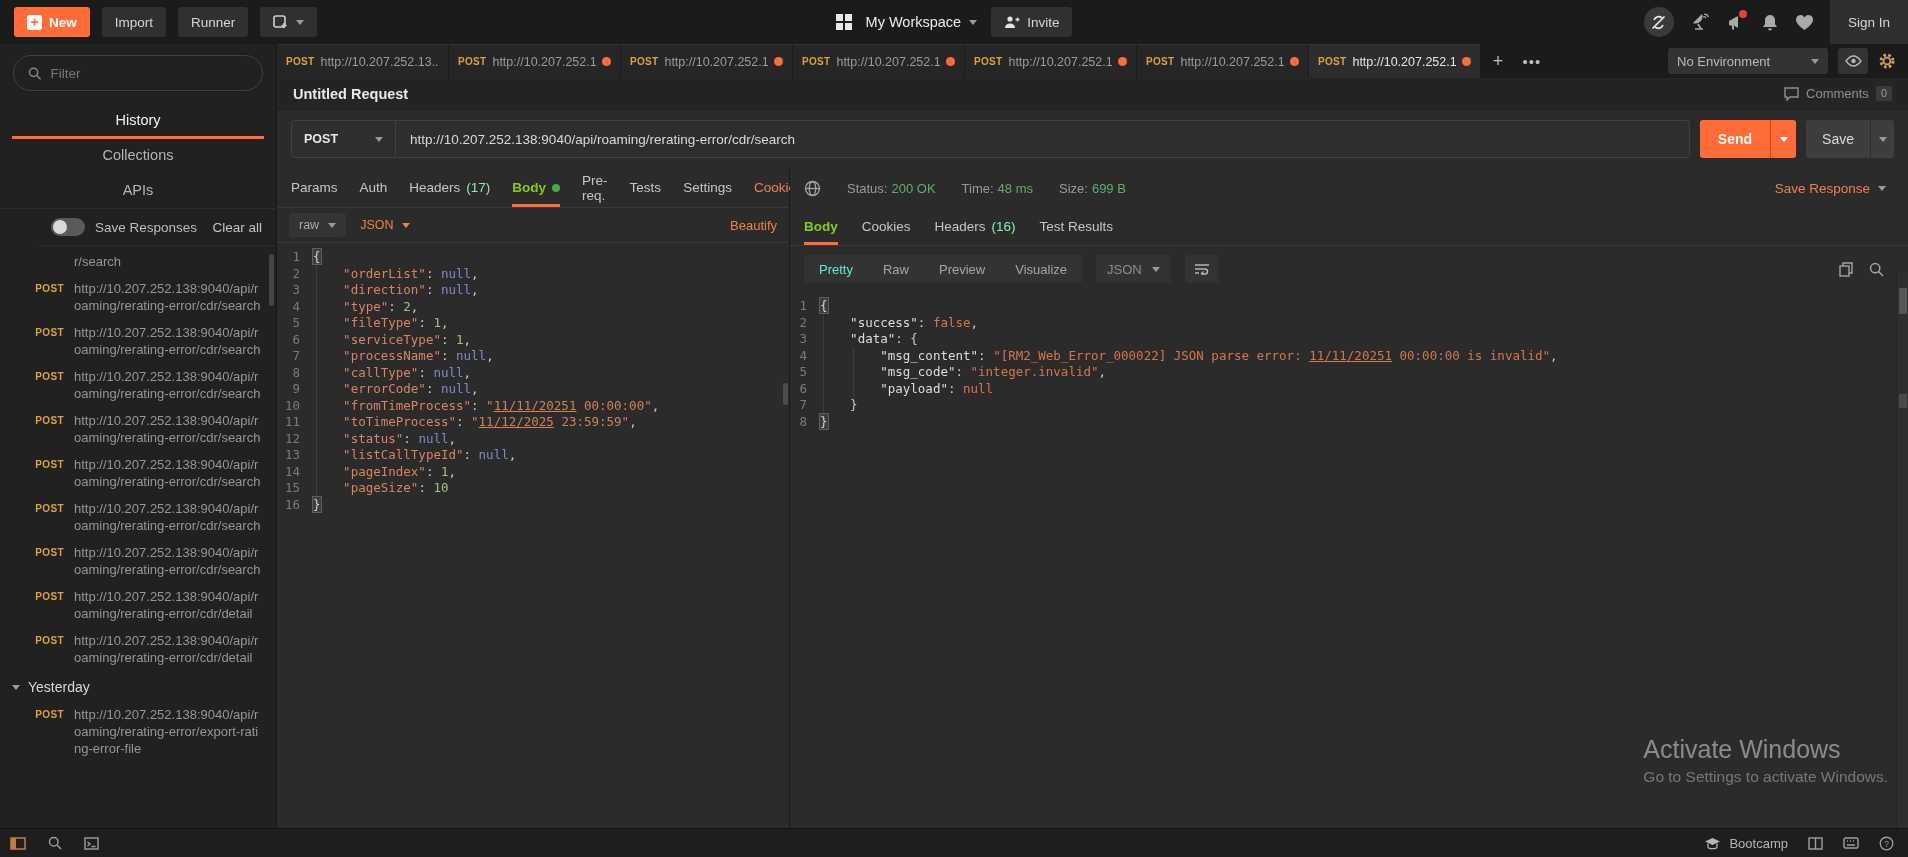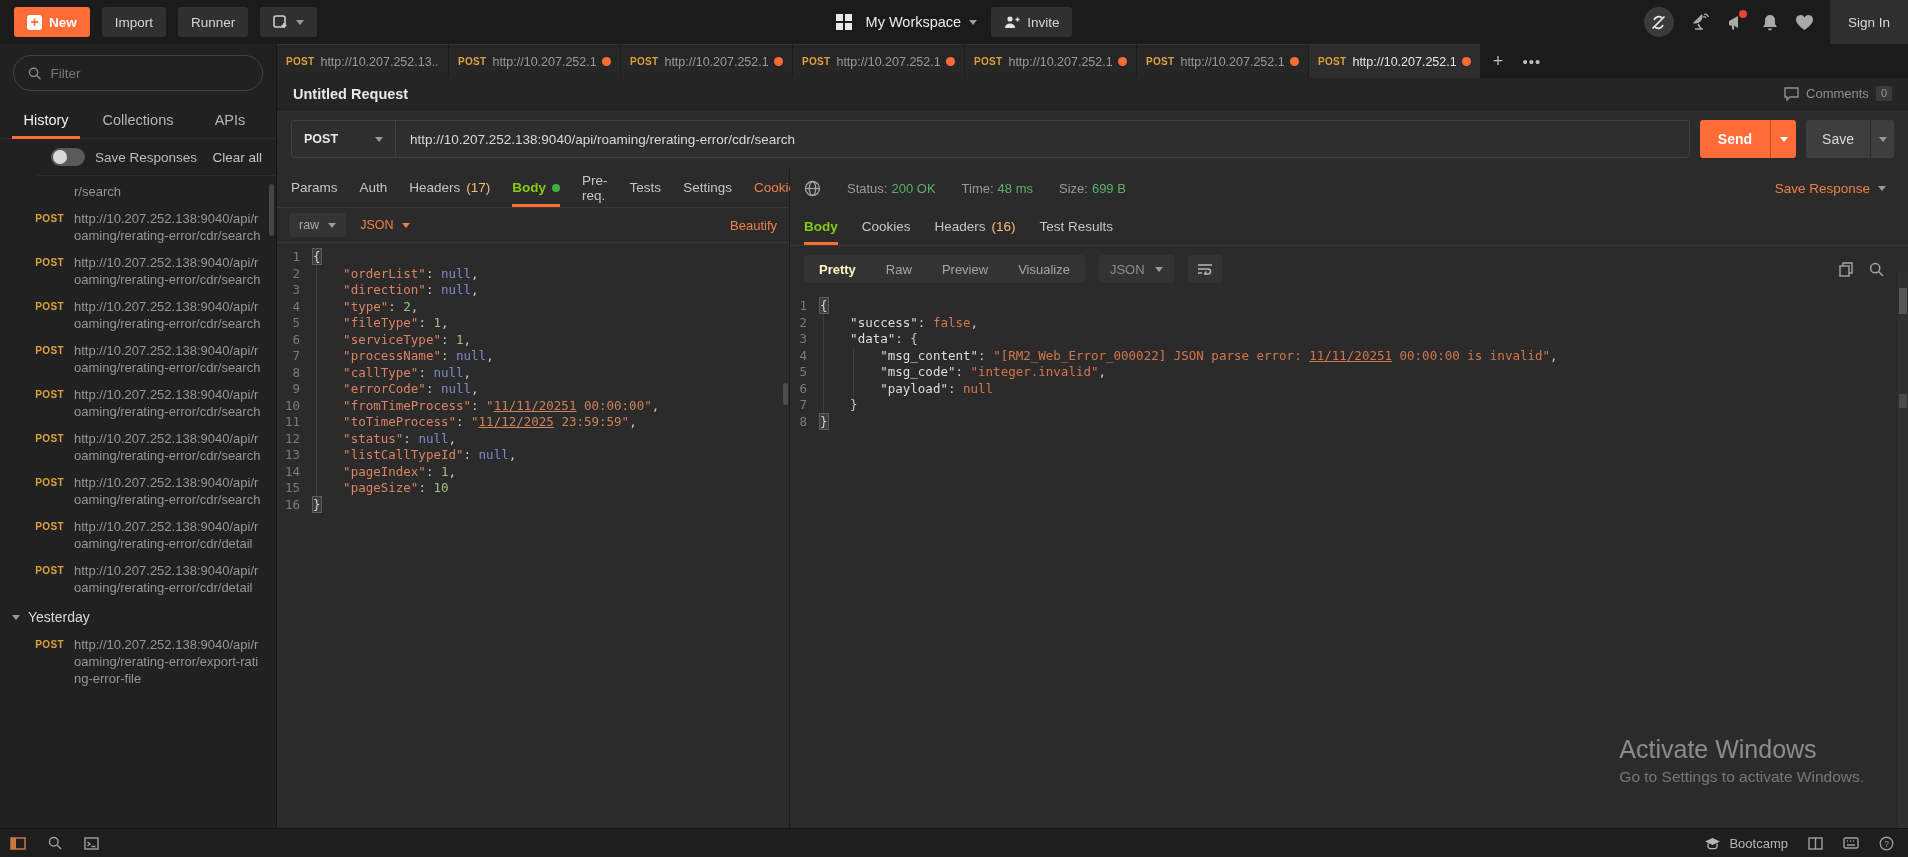--- a/index.html
+++ b/index.html
@@ -26,21 +26,21 @@
   .reddot { position:absolute; top:-3px; right:-2px; width:8px; height:8px; background:#e5432e; border-radius:50%; }
   .signin { height:44px; display:flex; align-items:center; padding:0 18px; background:#2f2f2f; color:#d8d8d8; font-size:13.5px; cursor:pointer; }
 
   .mid { display:flex; height:784px; }
 
   
   .sidebar { width:277px; background:#212121; border-right:1px solid #161616; display:flex; flex-direction:column; position:relative; }
   .filterwrap { margin:11px 13px 4px 13px; height:36px; border:1px solid #414141; border-radius:18px; display:flex; align-items:center; gap:9px; padding:0 14px;justify-content:flex-end; }
   .filterwrap input { background:transparent; border:none; outline:none; color:#cfcfcf; font-size:13.5px; width:100%; font-family:"Liberation Sans",sans-serif; }
   .filterwrap input::placeholder { color:#787878; }
-  .sbtabs { display:flex; margin-top:8px; border-bottom:1px solid #2c2c2c; }
+  .sbtabs { display:flex; margin-top:8px; border-bottom:1px solid #2c2c2c;flex-direction:column; }
   .sbtab { flex:1; text-align:center; padding:9px 0 10px; color:#b5b5b5; font-size:14.5px; cursor:pointer; position:relative; }
   .sbtab.active { color:#f2f2f2; }
   .sbtab.active:after { content:""; position:absolute; left:12px; right:12px; bottom:-1px; height:3px; background:#ff6c37; }
   .saverow { display:flex; align-items:center; padding:9px 14px; gap:10px; border-bottom:1px solid #2c2c2c;margin-left:37px; }
   .tog { width:34px; height:18px; border-radius:9px; background:#5a5a5a; position:relative; cursor:pointer; flex-shrink:0; }
   .tog i { position:absolute; left:2px; top:2px; width:14px; height:14px; border-radius:50%; background:#d9d9d9; }
   .saverow .lbl { color:#bdbdbd; font-size:13.5px; flex:1; }
   .clearall { color:#c4c4c4; font-size:13.5px; cursor:pointer; }
   .histlist { flex:1; overflow:hidden; padding-top:2px; position:relative; }
   .histitem { display:flex; padding:5px 10px 5px 16px; cursor:pointer; }
@@ -83,21 +83,21 @@
   .savebtn .arr { background:#3e3e3e; border-left:1px solid #2d2d2d; width:24px; display:flex; align-items:center; justify-content:center; }
 
   .panes { flex:1; display:flex; min-height:0; }
   .pane-req { width:513px; flex-shrink:0; border-right:1px solid #1a1a1a; display:flex; flex-direction:column; background:#2b2b2b; position:relative; }
   .pane-res { flex:1; display:flex; flex-direction:column; background:#2b2b2b; position:relative; min-width:0; }
 
   .rtabs { height:40px; display:flex; align-items:center; padding:0 14px; gap:22px; border-bottom:1px solid #383838; }
   .rtab { color:#c6c6c6; font-size:13.5px; cursor:pointer; position:relative; height:100%; display:flex; align-items:center; gap:6px; }
   .rtab.active { color:#84cc16; font-weight:bold; }
   .rtab.active:after { content:""; position:absolute; left:0; right:0; bottom:0; height:3px; background:#ff6c37; }
-  .cnt-green { color:#fdba74; }
+  .cnt-green { color:#86efac; }
   .greendot { width:8px; height:8px; border-radius:50%; background:#3db13f; }
   .rtabs .rlinks { margin-left:auto; display:flex; gap:16px; }
   .olink { color:#ef8048; font-size:13.5px; cursor:pointer; }
 
   .bodybar { height:34px; display:flex; align-items:center; padding:0 12px; gap:14px; }
   .rawsel { background:#343434; border-radius:3px; height:24px; display:flex; align-items:center; gap:9px; padding:0 10px; color:#a9a9a9; font-size:12.5px; cursor:pointer; }
   .jsonsel { display:flex; align-items:center; gap:8px; color:#ef8048; font-size:12.5px; cursor:pointer; }
   .jsonsel .caret { border-top-color:#ef8048; }
   .beautify { margin-left:auto; color:#ef8048; font-size:13px; cursor:pointer; }
 
@@ -121,30 +121,30 @@
 
   .statusrow { height:40px; display:flex; align-items:center; padding:0 14px; gap:26px; }
   .statusrow .kv { color:#9a9a9a; font-size:13px; }
   .statusrow .kv b { color:#58b368; font-weight:normal; margin-left:4px; }
   .saveresp { margin-left:auto; display:flex; align-items:center; gap:8px; color:#ef8048; font-size:13.5px; cursor:pointer; padding-right:8px; }
 
   .restabs { height:38px; display:flex; align-items:center; padding:0 14px; gap:24px; border-bottom:1px solid #383838; }
   .viewbar { height:46px; display:flex; align-items:center; padding:0 14px; gap:14px; }
   .seg { background:#333; border-radius:3px; display:flex; height:28px; overflow:hidden; }
   .seg span { display:flex; align-items:center; padding:0 15px; color:#a5a5a5; font-size:13px; cursor:pointer; }
-  .seg span.active { color:#fef9c3; font-weight:bold; }
+  .seg span.active { color:#5eead4; font-weight:normal; }
   .fmtsel { background:#333; border-radius:3px; height:28px; display:flex; align-items:center; gap:10px; padding:0 11px; color:#8f8f8f; font-size:13px; cursor:pointer; }
   .wrapbtn { background:#333; border-radius:3px; width:34px; height:28px; display:flex; align-items:center; justify-content:center; cursor:pointer; }
   .viewbar .vicons { margin-left:auto; display:flex; gap:16px; padding-right:10px; }
 
   .res-scrolltrack { position:absolute; right:0; top:104px; bottom:0; width:12px; background:#2f2f2f; border-left:1px solid #272727; }
   .res-thumb1 { position:absolute; left:2px; top:16px; width:8px; height:26px; background:#565656; }
   .res-thumb2 { position:absolute; left:2px; top:122px; width:8px; height:14px; background:#4a4a4a; }
 
-  .watermark { position:absolute; right:44px; bottom:42px; text-align:left; pointer-events:none; }
+  .watermark { position:absolute; right:20px; bottom:42px; text-align:left; pointer-events:none; }
   .watermark .w1 { font-size:25px; color:rgba(255,255,255,.45); }
   .watermark .w2 { font-size:15.5px; color:rgba(255,255,255,.35); margin-top:4px; }
 
   
   .footer { height:29px; background:#1e1e1e; border-top:1px solid #141414; display:flex; align-items:center; padding:0 10px; }
   .f-left { display:flex; align-items:center; gap:22px; }
   .f-right { margin-left:auto; display:flex; align-items:center; gap:20px; padding-right:4px; }
   .bootcamp { display:flex; align-items:center; gap:8px; color:#b5b5b5; font-size:13px; cursor:pointer; }
   .ficon { cursor:pointer; display:flex; align-items:center; }
 </style>
@@ -339,20 +339,38 @@
             <span class="dot"></span>
           </div>
           <div class="reqtab active">
             <span class="m">POST</span>
             <span class="u">http://10.207.252.138:...</span>
             <span class="dot"></span>
           </div>
         </div>
       <div class="tabplus">+</div>
       <div class="tabdots">•••</div>
+      <div class="envarea">
+        <div class="envsel">
+          <span>No Environment</span>
+          <span class="caret"></span>
+        </div>
+        <div class="sqicon">
+          <svg width="17" height="12" viewBox="0 0 17 12">
+              <path d="M1 6 Q8.5-4 16 6 Q8.5 16 1 6 z" fill="none" stroke="#b5b5b5" stroke-width="1.4"></path>
+              <circle cx="8.5" cy="6" r="2.2" fill="#b5b5b5"></circle>
+            </svg>
+        </div>
+        <div class="ticon">
+          <svg width="18" height="18" viewBox="0 0 18 18">
+              <circle cx="9" cy="9" r="6" fill="none" stroke="#c9a15a" stroke-width="3" stroke-dasharray="2.6 2.2"></circle>
+              <circle cx="9" cy="9" r="3.4" fill="none" stroke="#c9a15a" stroke-width="1.8"></circle>
+            </svg>
+        </div>
+      </div>
     </div>
 
     <div class="titlerow">
       <span class="t">Untitled Request</span>
       <span class="comments">
         <svg width="15" height="14" viewBox="0 0 15 14">
             <path d="M1 1 h13 v9 h-8 l-3 3 v-3 h-2 z" fill="none" stroke="#8f8f8f" stroke-width="1.4"></path>
           </svg>
         <span>Comments</span>
         <span class="cbadge">0</span>

